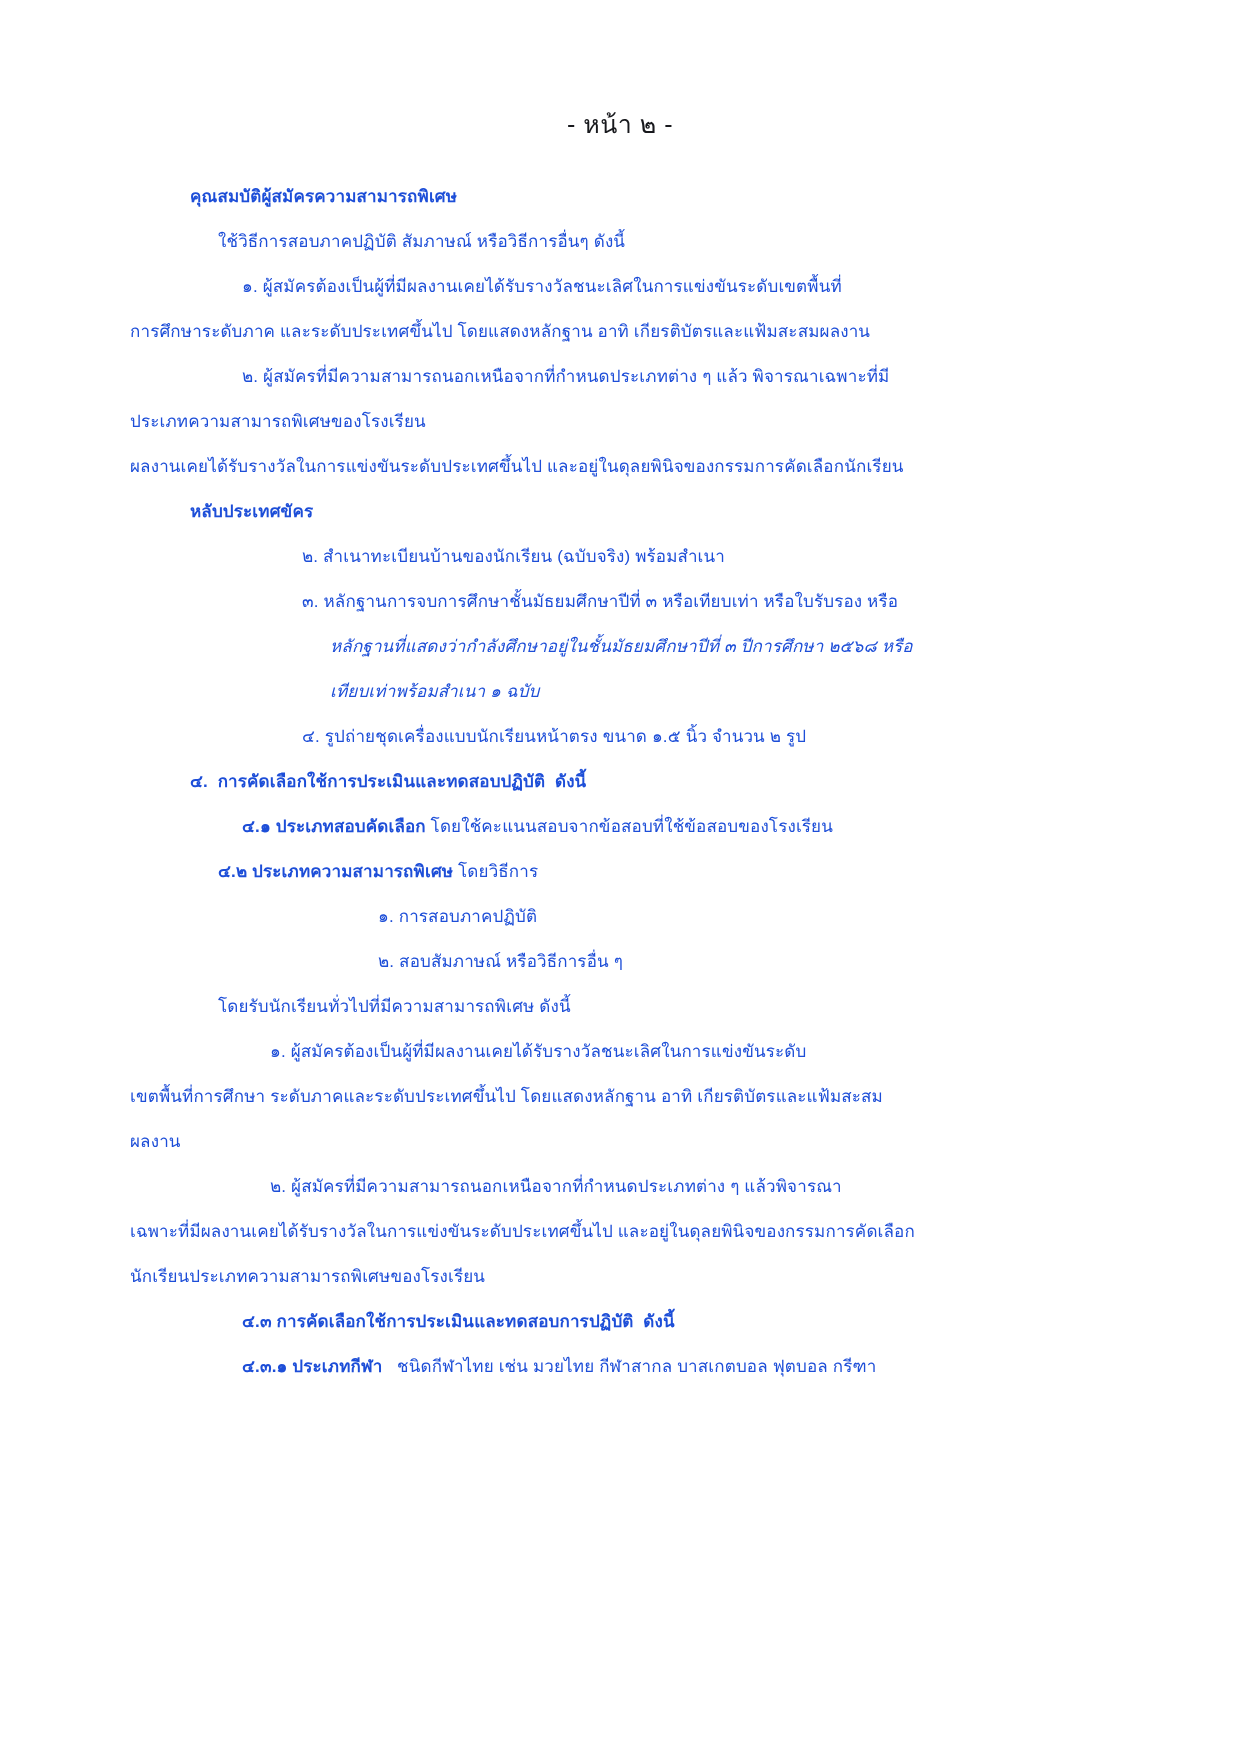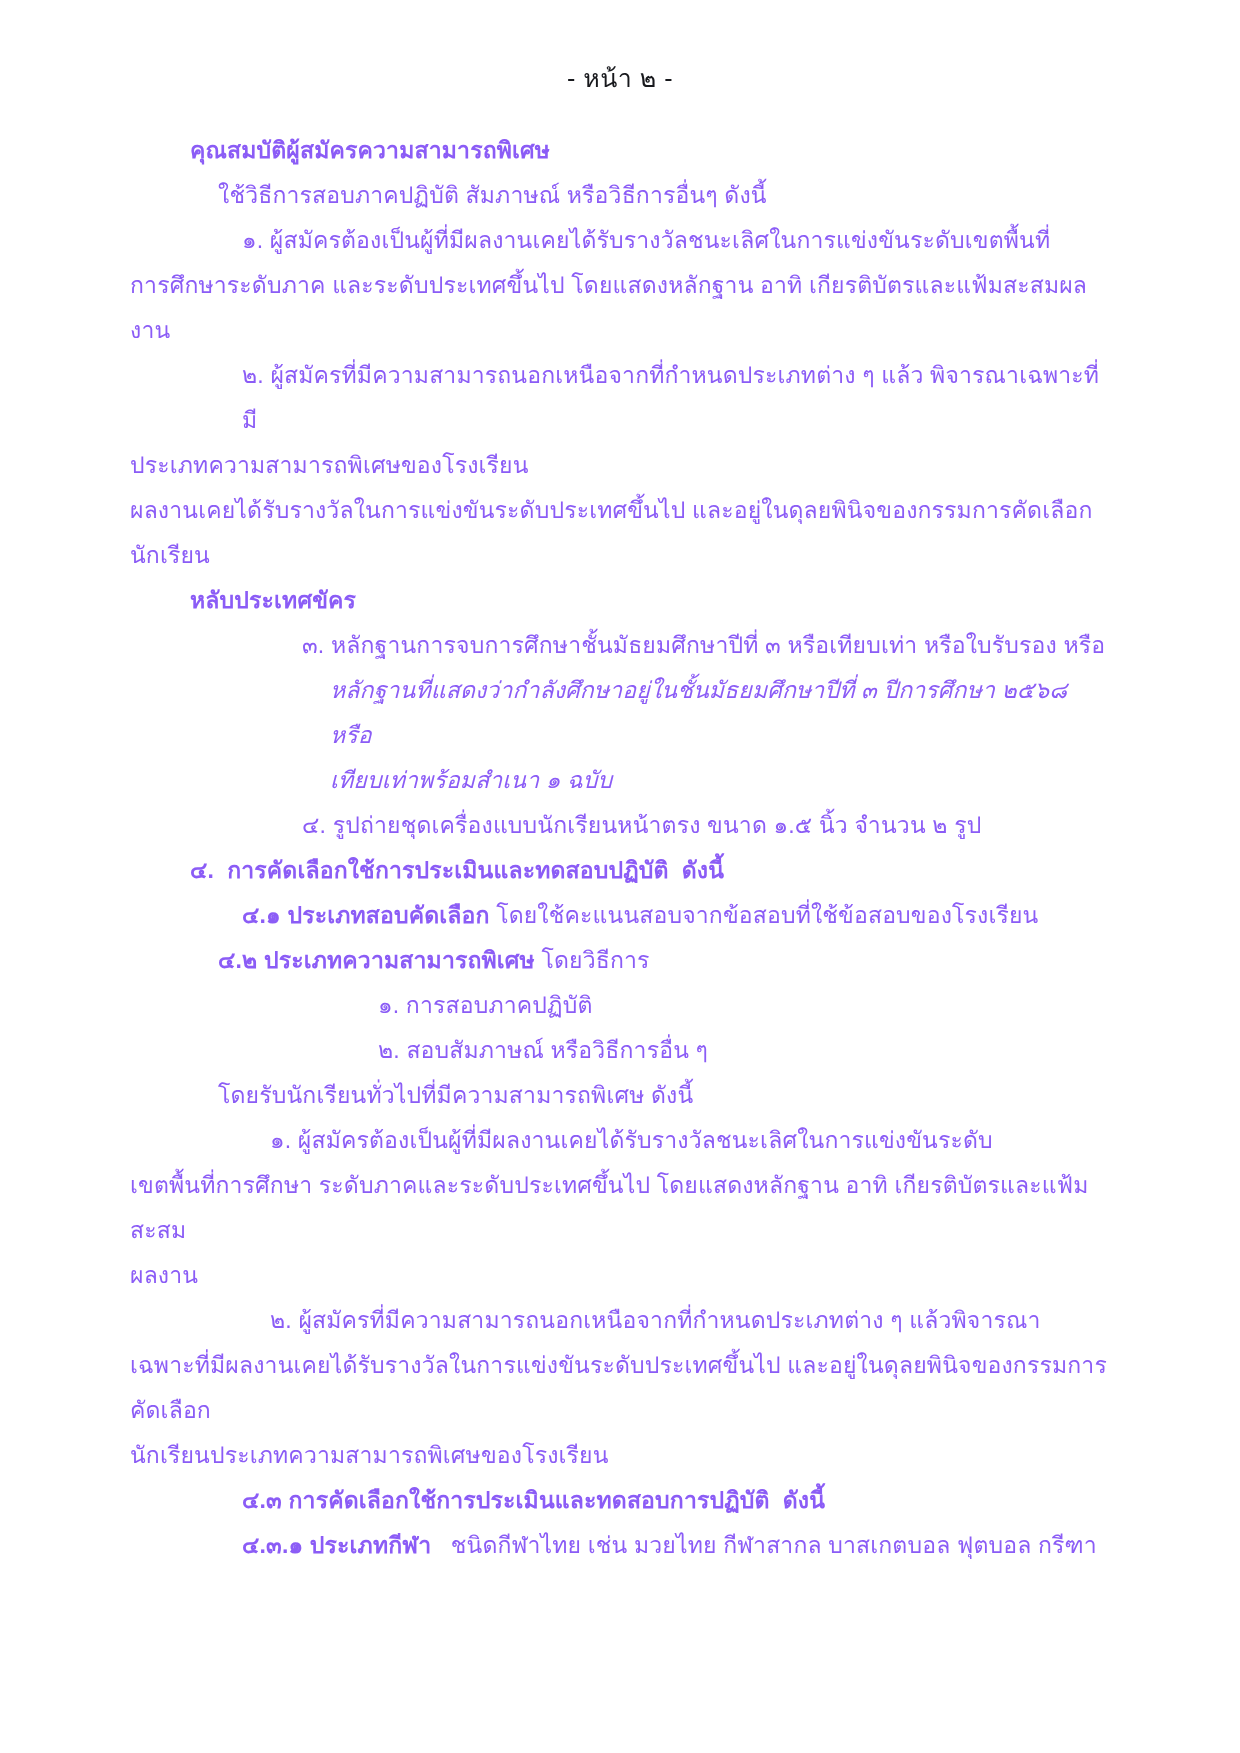--- a/index.html
+++ b/index.html
@@ -22,37 +22,37 @@
     inset: 0;
     background: #ffffff;
     padding: 0;
     box-sizing: border-box;
   }
 
   .page-header {
     text-align: center;
     font-size: 25px;
     letter-spacing: 0.5px;
-    padding-top: 58px;
+    padding-top: 104px;
     color: #18191d;
     font-weight: 400;
   }
 
   .doc-body {
     margin: 0 auto;
     width: 980px;
     padding-top: 30px;
     box-sizing: border-box;
   }
 
   
   .ln {
-    font-size: 23px;
+    font-size: 17px;
     line-height: 45px;
-    color: #8b5cf6;
+    color: #1d4ed8;
     white-space: pre-wrap;
     letter-spacing: 0.15px;
   }
 
   .bold {
     font-weight: 700;
   }
 
   
   .i-0   { margin-left: 0px; }
@@ -75,20 +75,21 @@
 
     <div class="ln bold i-2">คุณสมบัติผู้สมัครความสามารถพิเศษ</div>
     <div class="ln i-3">ใช้วิธีการสอบภาคปฏิบัติ สัมภาษณ์ หรือวิธีการอื่นๆ ดังนี้</div>
     <div class="ln i-4">๑. ผู้สมัครต้องเป็นผู้ที่มีผลงานเคยได้รับรางวัลชนะเลิศในการแข่งขันระดับเขตพื้นที่</div>
     <div class="ln i-0">การศึกษาระดับภาค และระดับประเทศขึ้นไป โดยแสดงหลักฐาน อาทิ เกียรติบัตรและแฟ้มสะสมผลงาน</div>
     <div class="ln i-4">๒. ผู้สมัครที่มีความสามารถนอกเหนือจากที่กำหนดประเภทต่าง ๆ แล้ว พิจารณาเฉพาะที่มี</div>
     <div class="ln i-0">ประเภทความสามารถพิเศษของโรงเรียน</div>
     <div class="ln i-0">ผลงานเคยได้รับรางวัลในการแข่งขันระดับประเทศขึ้นไป และอยู่ในดุลยพินิจของกรรมการคัดเลือกนักเรียน</div>
 
     <div class="ln bold i-2">หลับประเทศขัคร</div>
+    <div class="ln i-6">๒. สำเนาทะเบียนบ้านของนักเรียน (ฉบับจริง) พร้อมสำเนา</div>
     <div class="ln i-6">๓. หลักฐานการจบการศึกษาชั้นมัธยมศึกษาปีที่ ๓ หรือเทียบเท่า หรือใบรับรอง หรือ</div>
     <div class="ln i-7">หลักฐานที่แสดงว่ากำลังศึกษาอยู่ในชั้นมัธยมศึกษาปีที่ ๓ ปีการศึกษา ๒๕๖๘ หรือ</div>
     <div class="ln i-7">เทียบเท่าพร้อมสำเนา ๑ ฉบับ</div>
     <div class="ln i-6">๔. รูปถ่ายชุดเครื่องแบบนักเรียนหน้าตรง ขนาด ๑.๕ นิ้ว จำนวน ๒ รูป</div>
 
     <div class="ln bold i-2">๔.  การคัดเลือกใช้การประเมินและทดสอบปฏิบัติ  ดังนี้</div>
 
     <div class="ln i-4"><span class="bold">๔.๑ ประเภทสอบคัดเลือก</span><span> โดยใช้คะแนนสอบจากข้อสอบที่ใช้ข้อสอบของโรงเรียน</span></div>
 
     <div class="ln i-3"><span class="bold">๔.๒ ประเภทความสามารถพิเศษ</span><span> โดยวิธีการ</span></div>

